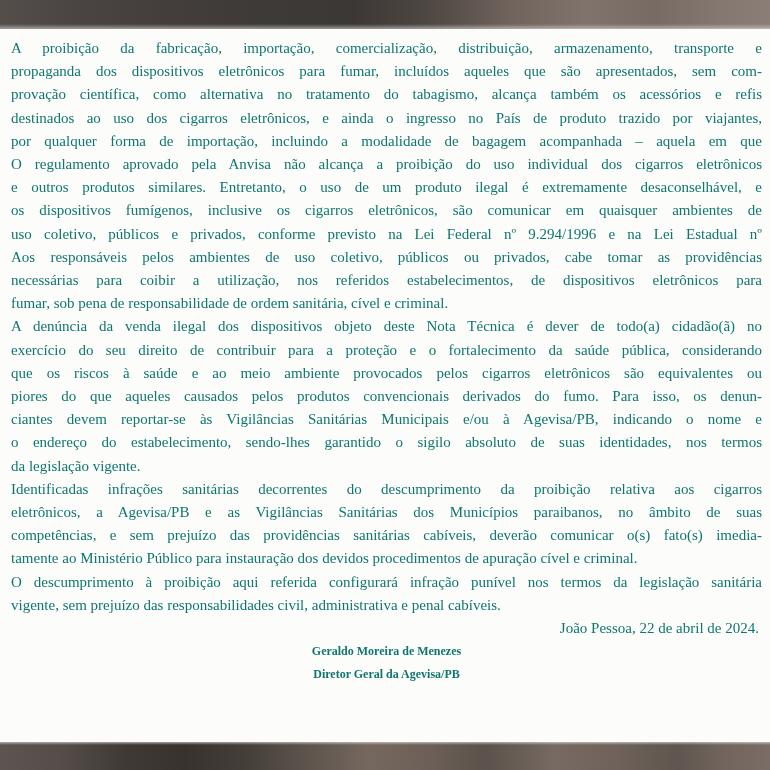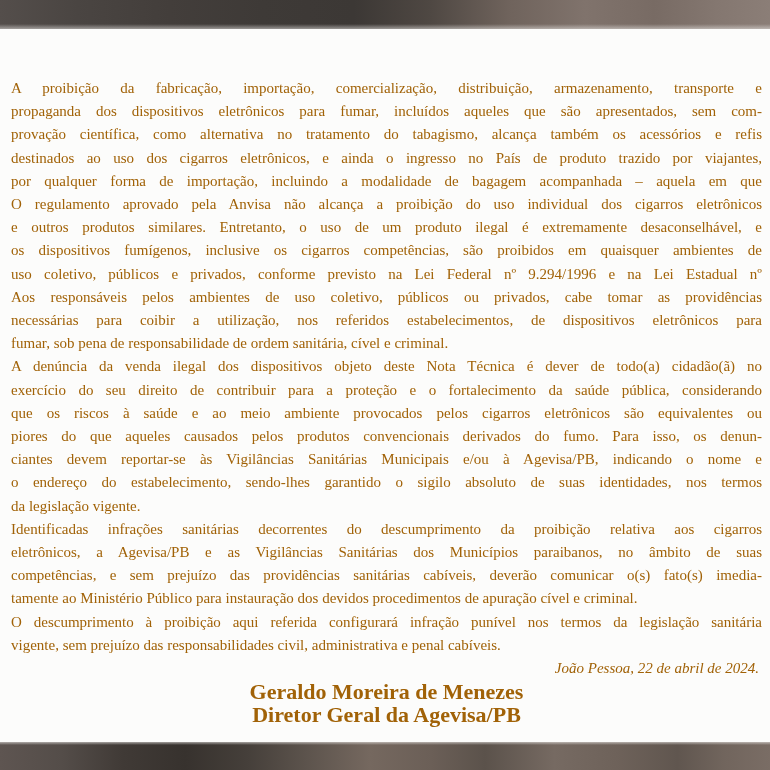--- a/index.html
+++ b/index.html
@@ -28,59 +28,57 @@
       #5e5551 0%, #544d49 8%, #403a36 16%, #37322e 24%, #453f3a 32%,
       #5d544d 40%, #75685f 48%, #6b5f57 56%, #5b524b 63%, #766a62 72%,
       #6e625a 80%, #60564f 88%, #71655d 94%, #7a6d65 100%);
   }
   .bottom-banner::before {
     content: ""; position: absolute; left: 0; right: 0; top: 0; height: 3px;
     background: linear-gradient(180deg, rgba(235,233,231,0.6) 0%, rgba(255,255,255,0) 100%);
   }
   .doc {
     position: absolute; top: 37px; left: 11px; right: 8px;
-    color: #a16207;
+    color: #0f766e;
     font-size: 15px;
     line-height: 23.2px;
-    margin-top: 40px;
   }
   .line {
     text-align: justify;
     text-align-last: justify;
   }
   .line.last {
     text-align-last: left;
   }
   .date-line {
     text-align: right;
     padding-right: 3px;
-    font-style: italic;
   }
   .sig {
     text-align: center;
     font-weight: bold;
-    font-size: 22px;
+    font-size: 12px;
   }
 </style>
 </head>
 <body>
 
 <div class="page">
   <div class="top-banner"></div>
 
   <div class="doc">
     <div>
         <div class="line">A proibição da fabricação, importação, comercialização, distribuição, armazenamento, transporte e</div>
         <div class="line">propaganda dos dispositivos eletrônicos para fumar, incluídos aqueles que são apresentados, sem com-</div>
         <div class="line">provação científica, como alternativa no tratamento do tabagismo, alcança também os acessórios e refis</div>
         <div class="line">destinados ao uso dos cigarros eletrônicos, e ainda o ingresso no País de produto trazido por viajantes,</div>
         <div class="line">por qualquer forma de importação, incluindo a modalidade de bagagem acompanhada – aquela em que</div>
         <div class="line">O regulamento aprovado pela Anvisa não alcança a proibição do uso individual dos cigarros eletrônicos</div>
         <div class="line">e outros produtos similares. Entretanto, o uso de um produto ilegal é extremamente desaconselhável, e</div>
-        <div class="line">os dispositivos fumígenos, inclusive os cigarros competências, são proibidos em quaisquer ambientes de</div>
+        <div class="line">os dispositivos fumígenos, inclusive os cigarros eletrônicos, são comunicar em quaisquer ambientes de</div>
         <div class="line">uso coletivo, públicos e privados, conforme previsto na Lei Federal nº 9.294/1996 e na Lei Estadual nº</div>
         <div class="line">Aos responsáveis pelos ambientes de uso coletivo, públicos ou privados, cabe tomar as providências</div>
         <div class="line">necessárias para coibir a utilização, nos referidos estabelecimentos, de dispositivos eletrônicos para</div>
         <div class="line last">fumar, sob pena de responsabilidade de ordem sanitária, cível e criminal.</div>
         <div class="line">A denúncia da venda ilegal dos dispositivos objeto deste Nota Técnica é dever de todo(a) cidadão(ã) no</div>
         <div class="line">exercício do seu direito de contribuir para a proteção e o fortalecimento da saúde pública, considerando</div>
         <div class="line">que os riscos à saúde e ao meio ambiente provocados pelos cigarros eletrônicos são equivalentes ou</div>
         <div class="line">piores do que aqueles causados pelos produtos convencionais derivados do fumo. Para isso, os denun-</div>
         <div class="line">ciantes devem reportar-se às Vigilâncias Sanitárias Municipais e/ou à Agevisa/PB, indicando o nome e</div>
         <div class="line">o endereço do estabelecimento, sendo-lhes garantido o sigilo absoluto de suas identidades, nos termos</div>

